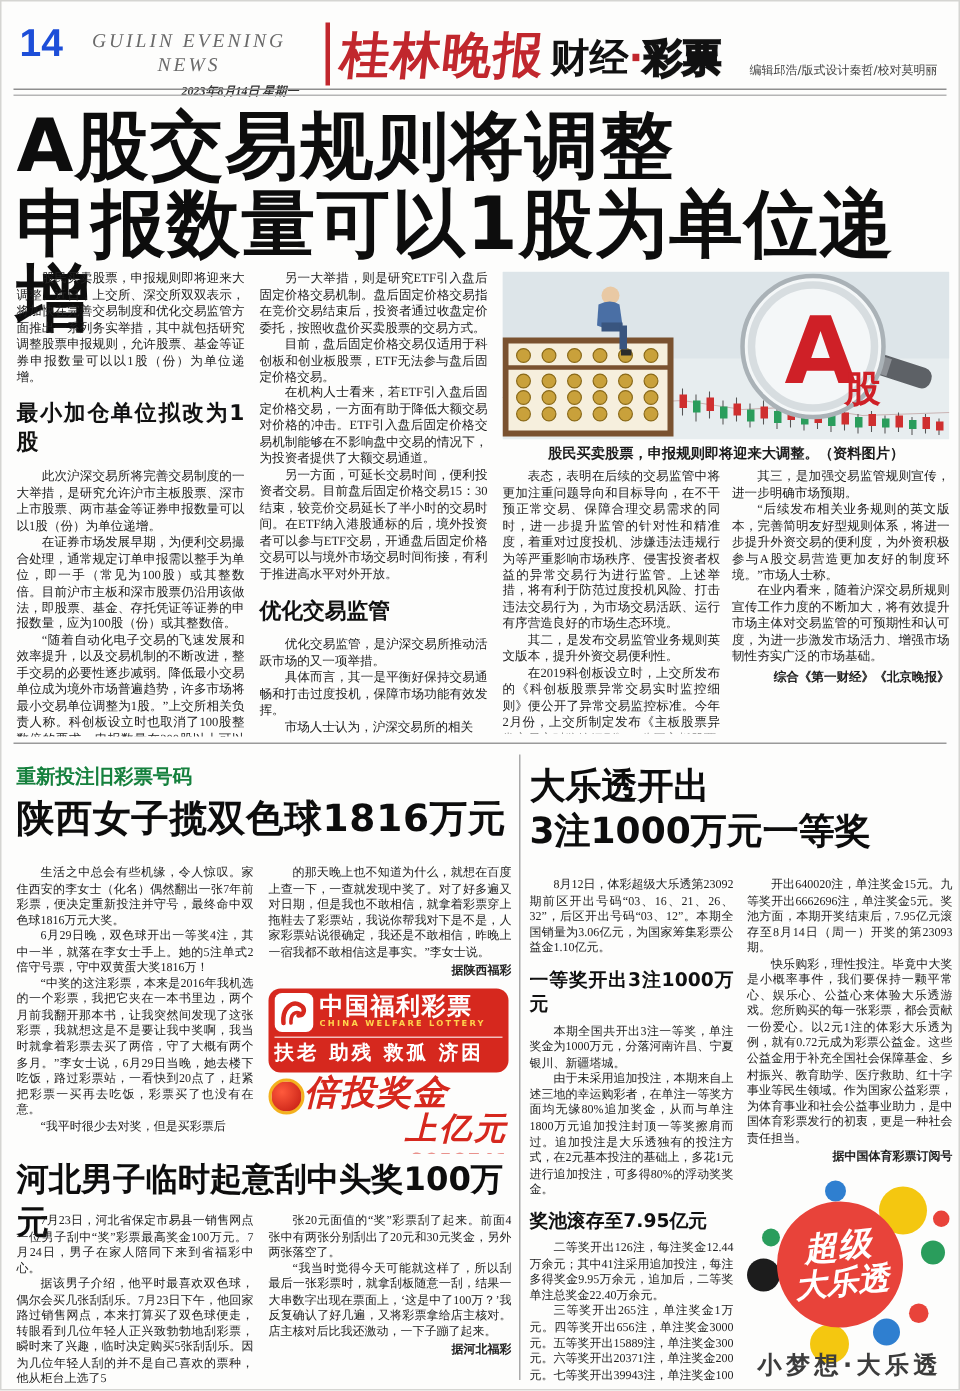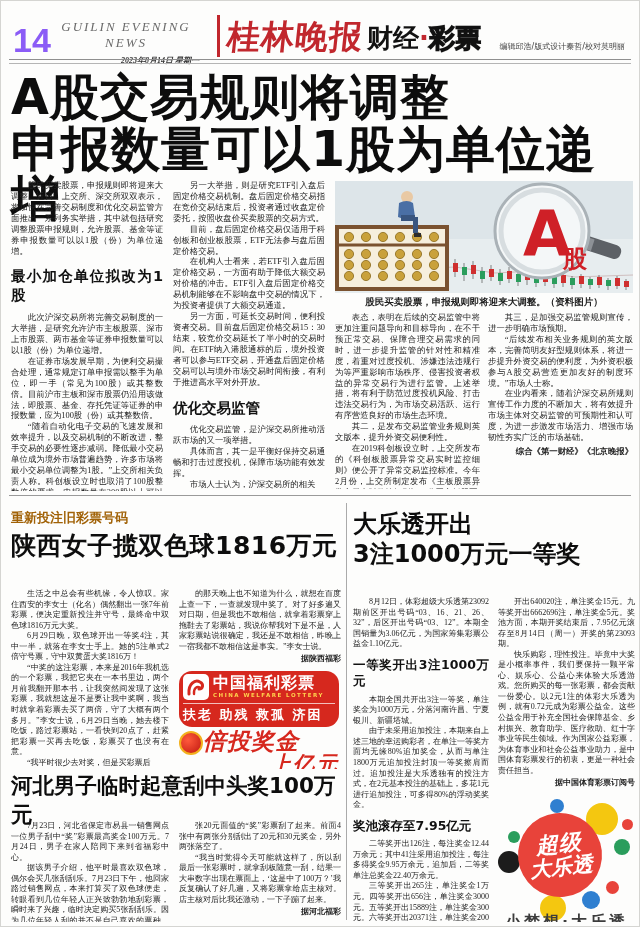--- a/index.html
+++ b/index.html
@@ -5,21 +5,21 @@
   html,body{margin:0;padding:0;background:#e9e9e6;}
   .page{
     position:relative;width:640px;height:927px;margin:0 auto;
     background:#fdfdfc;overflow:hidden;
     font-family:"Liberation Serif","DejaVu Serif",serif;color:#1c1c1c;
     box-sizing:border-box;border:1px solid #d5d5d2;
   }
   
   .hdr{position:absolute;left:8px;top:6px;right:8px;height:50px;}
   .hdr-rule{position:absolute;left:8px;right:8px;top:58px;height:3px;border-top:1px solid #8f8f8f;border-bottom:1px solid #b5b5b5;}
-  .pgnum{position:absolute;left:4px;top:14px;font-size:34px;font-weight:900;font-family:"Liberation Sans",sans-serif;color:#8b5cf6;}
+  .pgnum{position:absolute;left:4px;top:6px;font-size:26px;font-weight:900;font-family:"Liberation Sans",sans-serif;color:#1d4ed8;}
   .ennm{position:absolute;left:44px;top:12px;width:146px;text-align:center;font-style:italic;}
   .ennm .en{font-size:13px;letter-spacing:2px;color:#6a6a6a;font-family:"Liberation Serif",serif;}
   .ennm .dt{font-size:8px;font-weight:bold;color:#333;margin-top:4px;text-align:right;}
   .red-div{position:absolute;left:208px;top:8px;width:3px;height:42px;background:#c1272d;}
   .masthead{position:absolute;left:218px;top:8px;font-size:33px;font-weight:900;color:#c1272d;transform:skewX(-6deg);font-family:"DejaVu Sans",sans-serif;letter-spacing:1px;}
   .secttl{position:absolute;left:358px;top:14px;font-size:26px;font-weight:900;font-family:"DejaVu Sans",sans-serif;color:#111;}
   .secttl .dot{color:#c1272d;}
   .secttl .hollow{color:#fff;-webkit-text-stroke:1.2px #111;text-shadow:0 0 1px #111;}
   .credits{position:absolute;right:6px;top:34px;font-size:8px;color:#444;font-family:"DejaVu Sans",sans-serif;}
   
@@ -34,31 +34,31 @@
   .figure svg{display:block;}
   .caption{font-size:9.5px;font-weight:bold;text-align:center;margin:3px 0 4px 0;font-family:"DejaVu Sans",sans-serif;}
   .c34wrap{position:relative;height:176px;overflow:hidden;}
   .c3{left:0;width:145px;} .c4{left:153px;width:145px;}
   h3.sub{font-size:14.5px;font-family:"DejaVu Sans",sans-serif;font-weight:900;margin:10px 0 8px 0;text-indent:0;color:#111;}
   .byline{font-weight:bold;text-align:right;text-indent:0 !important;font-family:"DejaVu Sans",sans-serif;margin-top:2px !important;}
   .rule-h{position:absolute;left:8px;right:8px;top:494px;border-top:1px solid #9a9a9a;}
   .rule-v{position:absolute;left:345px;top:502px;bottom:6px;width:1px;background:#aaa;}
   
   .bl{position:absolute;left:8px;top:500px;width:332px;height:421px;overflow:hidden;}
-  .kicker{font-size:13px;font-weight:900;font-family:"DejaVu Sans",sans-serif;margin:8px 0 2px 2px;color:#a16207;}
+  .kicker{font-size:13px;font-weight:900;font-family:"DejaVu Sans",sans-serif;margin:8px 0 2px 2px;color:#15803d;}
   .h-shaanxi{font-size:25px;font-weight:900;font-family:"DejaVu Sans",sans-serif;color:#0d0d0d;margin:2px 0 0 2px;letter-spacing:0.5px;}
   .blcols{position:absolute;left:0;top:72px;width:332px;height:196px;overflow:hidden;}
-  .bcol{position:absolute;top:16px;font-size:8px;line-height:1.32;text-align:justify;color:#222;}
+  .bcol{position:absolute;top:4px;font-size:8px;line-height:1.32;text-align:justify;color:#222;}
   .bcol p{margin:0;text-indent:2em;}
   .sc1{left:2px;width:158px;} .sc2{left:170px;width:162px;}
   .h-hebei{position:absolute;left:2px;top:270px;font-size:21.5px;font-weight:900;font-family:"DejaVu Sans",sans-serif;color:#0d0d0d;}
   .hbcols{position:absolute;left:0;top:304px;width:332px;height:118px;overflow:hidden;}
   
   .wad{margin-top:6px;width:160px;font-family:"DejaVu Sans",sans-serif;}
-  .wad-box{background:#d6281e;border-radius:13px;padding:3px 4px 4px 4px;color:#fff;}
+  .wad-box{background:#d6281e;border-radius:8px;padding:3px 4px 4px 4px;color:#fff;}
   .wad-top{display:flex;align-items:center;gap:4px;}
   .wad-brand{line-height:1;}
   .wad-brand .b1{font-size:16px;font-weight:900;letter-spacing:1px;}
   .wad-brand .b2{font-size:5.5px;color:#ffd34d;letter-spacing:1.5px;font-weight:bold;margin-top:2px;}
   .wad-motto{border-top:1px solid rgba(255,255,255,.7);margin-top:3px;padding-top:2px;font-size:13px;font-weight:900;letter-spacing:2px;text-align:left;}
   .wad-mid{position:relative;padding:2px 0 0 0;}
   .wad-s1{font-size:23px;font-weight:900;color:#d6281e;font-style:italic;letter-spacing:1px;margin-left:24px;line-height:1.05;}
   .wad-s2{font-size:21px;font-weight:900;color:#d6281e;font-style:italic;text-align:right;line-height:1.05;letter-spacing:2px;}
   .wad-emblem{position:absolute;left:0;top:4px;width:20px;height:20px;border-radius:50%;background:radial-gradient(circle at 35% 35%, #ff5a3c, #c01810);border:2px solid #f3b11e;}
   .wad-phone{font-size:9.5px;font-weight:900;font-style:italic;color:#d6281e;margin-top:3px;}

